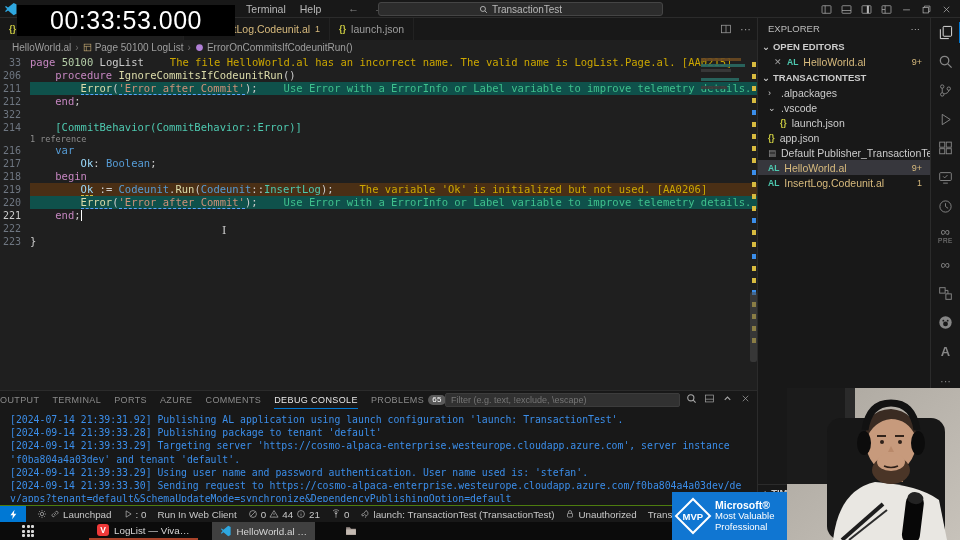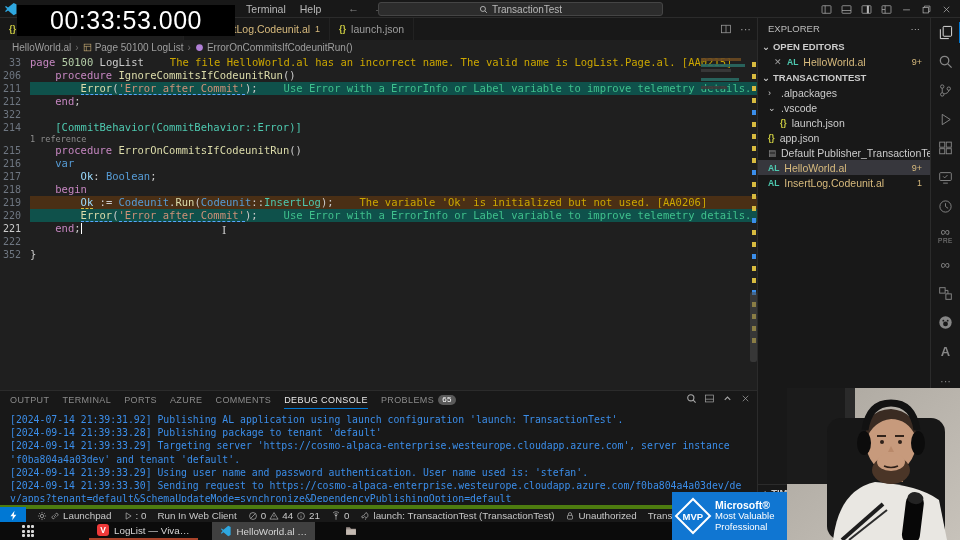--- a/index.html
+++ b/index.html
@@ -76,21 +76,21 @@
   #minimap { position:absolute; right:10px; top:2px; width:46px; height:66px; opacity:.9; }
   #minimap .mm { position:absolute; left:0; height:3px; }
   #ruler { position:absolute; right:0; top:0; width:7px; height:336px; }
   .rmark { position:absolute; right:1px; width:4px; height:5px; }
   .rmark.y { background:#d7ba3f; } .rmark.b { background:#3b8eea; }
   #ruler-slider { position:absolute; right:0; top:238px; width:7px; height:70px; background:#4a4a4a; opacity:.55; border-radius:2px; }
 
   
   #panel { position:absolute; left:0; top:372px; width:757px; height:115px;
     background:#181818; border-top:1px solid #2b2b2b; }
-  #panel-tabs { height:18px; display:flex; align-items:center; gap:13px; padding-left:10px; position:relative; }
+  #panel-tabs { height:18px; display:flex; align-items:center; gap:13px; position:relative; }
   .ptab { font-size:9px; letter-spacing:.4px; color:#8b8b8b; height:18px; display:flex; align-items:center; gap:4px; cursor:default; }
   .ptab.active { color:#e7e7e7; border-bottom:1.5px solid #0078d4; }
   .ptab-badge { background:#5a5a5a; color:#fff; border-radius:7px; font-size:8px; padding:0 4px; height:10px; line-height:10px; }
   #panel-filter { position:absolute; left:445px; top:2px; width:235px; height:14px; background:#313131;
     border:1px solid #3c3c3c; border-radius:2px; color:#8b8b8b; font-size:9px; padding:0 5px; font-family:"Liberation Sans",sans-serif; }
   #panel-actions { position:absolute; right:6px; top:2px; display:flex; gap:7px; color:#a8a8a8; align-items:center; }
   #panel-actions svg { width:11px; height:11px; }
   #console { padding:4px 0 0 10px; height:93px; overflow:hidden; }
   .console-line { color:#3b8eea; font-size:9.8px; line-height:13.2px; font-family:"DejaVu Sans Mono",monospace;
     white-space:pre-wrap; word-break:break-all; width:735px; }
@@ -116,21 +116,21 @@
     color:#868686; cursor:pointer; position:relative; }
   .act-item.active { color:#e7e7e7; }
   .act-item.active::after { content:""; position:absolute; right:0; top:4px; bottom:4px; width:1.5px; background:#0078d4; }
   .act-item svg { width:15px; height:15px; }
   .act-item .inf { font-size:13px; line-height:10px; }
   .act-item .pre { font-size:6.5px; letter-spacing:.5px; }
   .act-item .atext { font-size:13px; font-weight:bold; }
 
   
   #statusbar { position:absolute; left:0; top:505px; width:960px; height:17px; background:#181818;
-    border-top:4px solid #4d7c0f; display:flex; align-items:center; font-size:9.8px; color:#c8c8c8; z-index:4; }
+    border-top:1px solid #4d7c0f; display:flex; align-items:center; font-size:9.8px; color:#c8c8c8; z-index:4; }
   #remote-seg { width:26px; height:17px; background:#0078d4; color:#fff; display:flex; align-items:center; justify-content:center; flex:none; }
   #remote-seg svg { width:11px; height:11px; }
   .sb-item { display:flex; align-items:center; gap:3px; margin-left:11px; white-space:nowrap; }
   .sb-item svg { width:10px; height:10px; }
 
   
   #taskbar { position:absolute; left:0; top:522px; width:960px; height:18px; background:#0b0b0b; display:flex; align-items:center; z-index:4; }
   #launcher-grid { margin-left:22px; width:12px; height:12px; display:grid; grid-template-columns:repeat(3,1fr); gap:1.5px; }
   #launcher-grid i { background:#d9d9d9; border-radius:1px; }
   .task-app { display:flex; align-items:center; gap:5px; height:18px; padding:0 8px; font-size:9.8px; color:#d6d6d6; position:relative; }
@@ -288,24 +288,20 @@
           </div>
           <div class="code-row">
             <span class="gutter">214</span>
             <span class="code-content"><span class="tk-pl">    </span><span class="tk-ty">[CommitBehavior(CommitBehavior::Error)]</span></span>
           </div>
           <div class="code-row lens">
             <span class="gutter"></span>
             <span class="lens-text">    1 reference</span>
           </div>
           <div class="code-row">
-            <span class="gutter">215</span>
-            <span class="code-content"><span class="tk-pl">    </span><span class="tk-kw">procedure</span><span class="tk-pl"> </span><span class="tk-fn">ErrorOnCommitsIfCodeunitRun</span><span class="tk-pl">()</span></span>
-          </div>
-          <div class="code-row">
             <span class="gutter">216</span>
             <span class="code-content"><span class="tk-pl">    </span><span class="tk-kb">var</span></span>
           </div>
           <div class="code-row">
             <span class="gutter">217</span>
             <span class="code-content"><span class="tk-pl">        </span><span class="tk-va">Ok</span><span class="tk-pl">: </span><span class="tk-kb">Boolean</span><span class="tk-pl">;</span></span>
           </div>
           <div class="code-row">
             <span class="gutter">218</span>
             <span class="code-content"><span class="tk-pl">    </span><span class="tk-kw">begin</span></span>
@@ -320,21 +316,21 @@
           </div>
           <div class="code-row cur">
             <span class="gutter">221</span>
             <span class="code-content"><span class="tk-pl">    </span><span class="tk-kw">end</span><span class="tk-pl">;</span><span class="caret"></span></span>
           </div>
           <div class="code-row">
             <span class="gutter">222</span>
             <span class="code-content"></span>
           </div>
           <div class="code-row">
-            <span class="gutter">352</span>
+            <span class="gutter">223</span>
             <span class="code-content"><span class="tk-pl">}</span></span>
           </div>
         </div>
       <span id="mouse-ibeam">I</span>
       <div id="minimap">
         <div class="mm" style="top:2px;width:40px;background:#6b4a22;"></div>
         <div class="mm" style="top:8px;width:44px;background:#2a6a62;"></div>
         <div class="mm" style="top:13px;width:30px;background:#3a3a3a;"></div>
         <div class="mm" style="top:22px;width:38px;background:#2a6a62;"></div>
         <div class="mm" style="top:30px;width:26px;background:#3a3a3a;"></div>
@@ -387,20 +383,21 @@
               <span>COMMENTS</span>
             </div>
             <div class="ptab active">
               <span>DEBUG CONSOLE</span>
             </div>
             <div class="ptab">
               <span>PROBLEMS</span>
               <span class="ptab-badge">65</span>
             </div>
           </div>
+        <input id="panel-filter" placeholder="Filter (e.g. text, !exclude, \escape)" style="">
         <div id="panel-actions">
           <svg viewBox="0 0 16 16" fill="none" stroke="currentColor" stroke-width="1.6">
               <circle cx="7" cy="7" r="4.5"></circle>
               <path d="M10.5 10.5L14 14"></path>
             </svg>
           <svg viewBox="0 0 16 16" fill="none" stroke="currentColor">
               <rect x="2" y="3" width="12" height="10"></rect>
               <path d="M2 9h12"></path>
             </svg>
           <svg viewBox="0 0 16 16" fill="none" stroke="currentColor" stroke-width="1.6">

